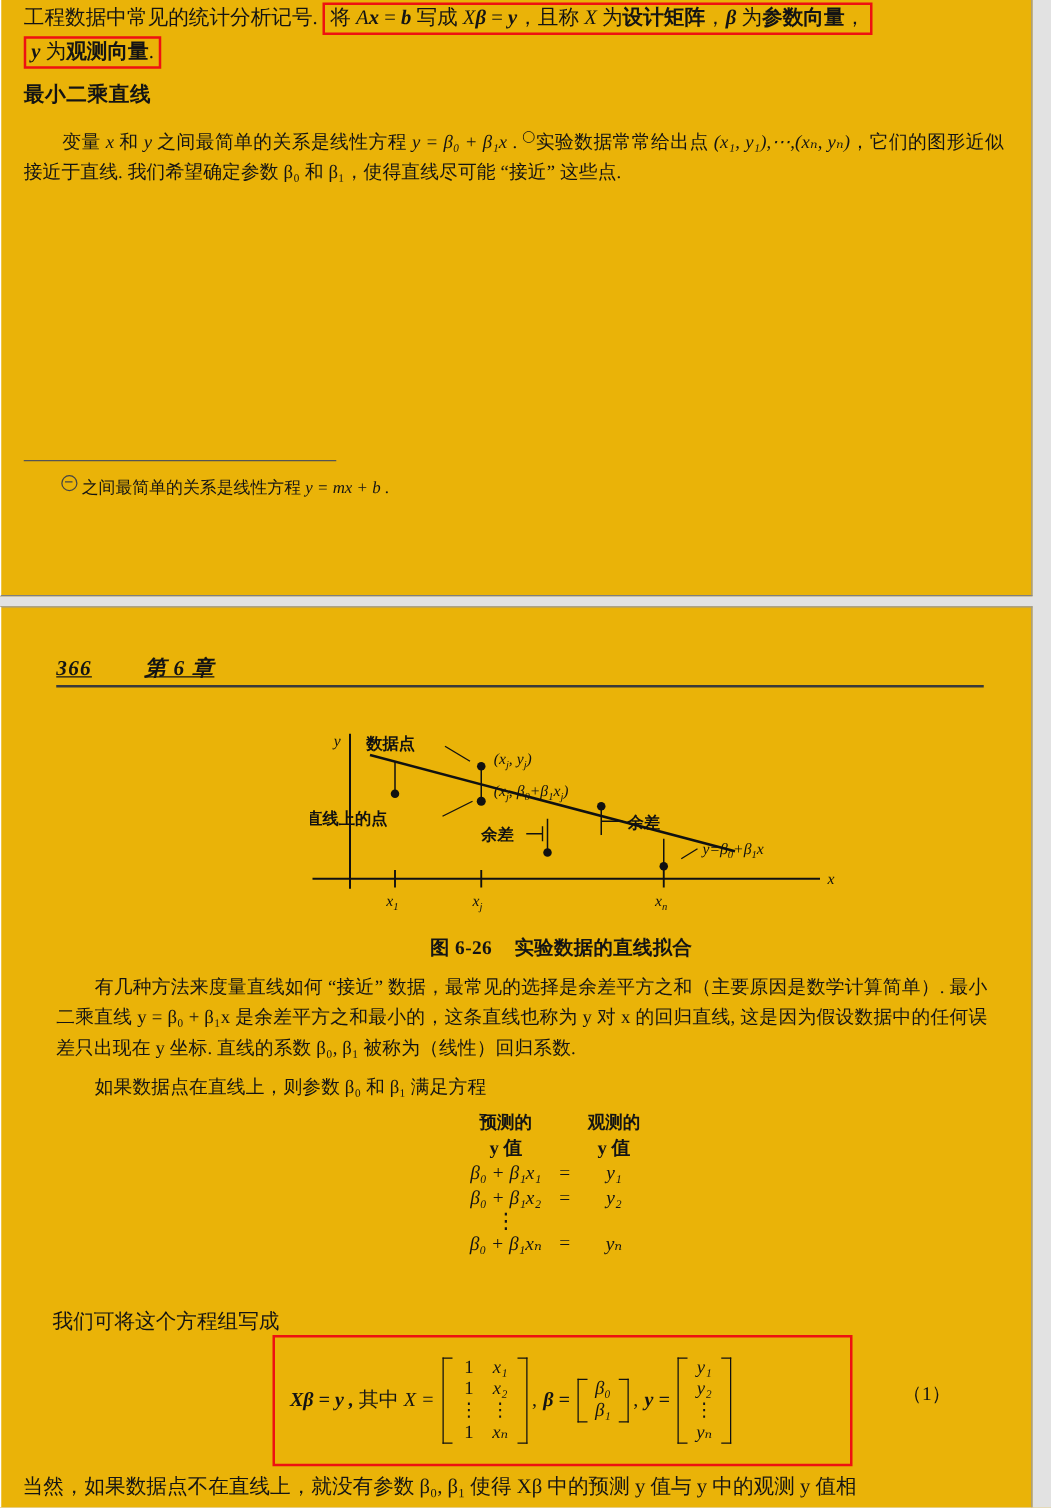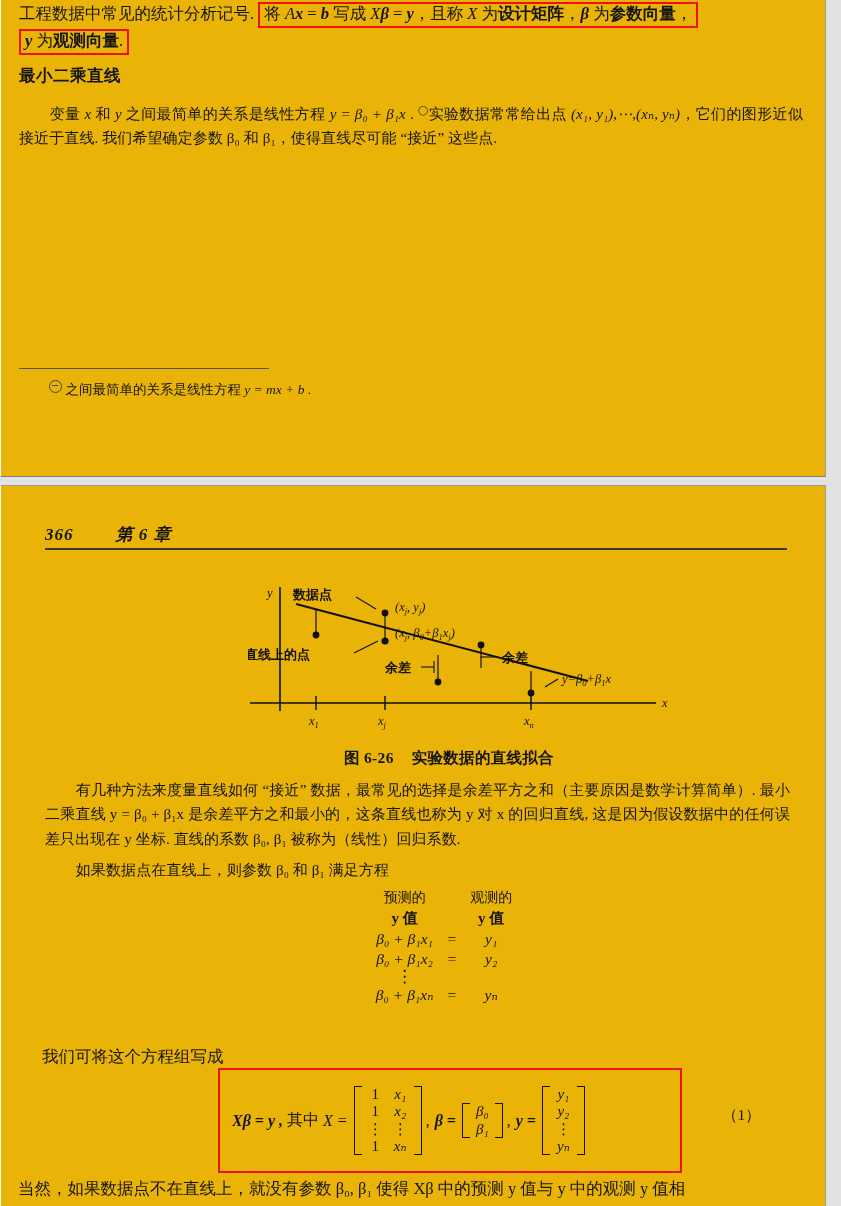--- a/index.html
+++ b/index.html
@@ -137,20 +137,21 @@
 
   
   #running-head {
     position: absolute;
     left: 45px;
     top: 523px;
     font-size: 17px;
     font-style: italic;
     font-weight: 700;
     letter-spacing: 1px;
+    text-decoration: underline;
   }
   #running-head .pgnum { margin-right: 42px; }
   #head-rule {
     position: absolute;
     left: 45px;
     top: 548px;
     width: 742px;
     height: 1.6px;
     background: #3a3a3a;
   }
@@ -215,21 +216,21 @@
   #eq-stack table {
     border-collapse: collapse;
     margin: 0 auto;
   }
   #eq-stack td {
     padding: 1px 7px;
     text-align: center;
     white-space: nowrap;
   }
   .eqhead {
-    font-weight: 400;
+    font-weight: 700;
     font-family: "Liberation Sans", sans-serif;
     font-size: 14px;
   }
   .eqhead-y {
     font-weight: 700;
     font-size: 15px;
   }
   .vdots {
     font-size: 17px;
     line-height: 0.8;

